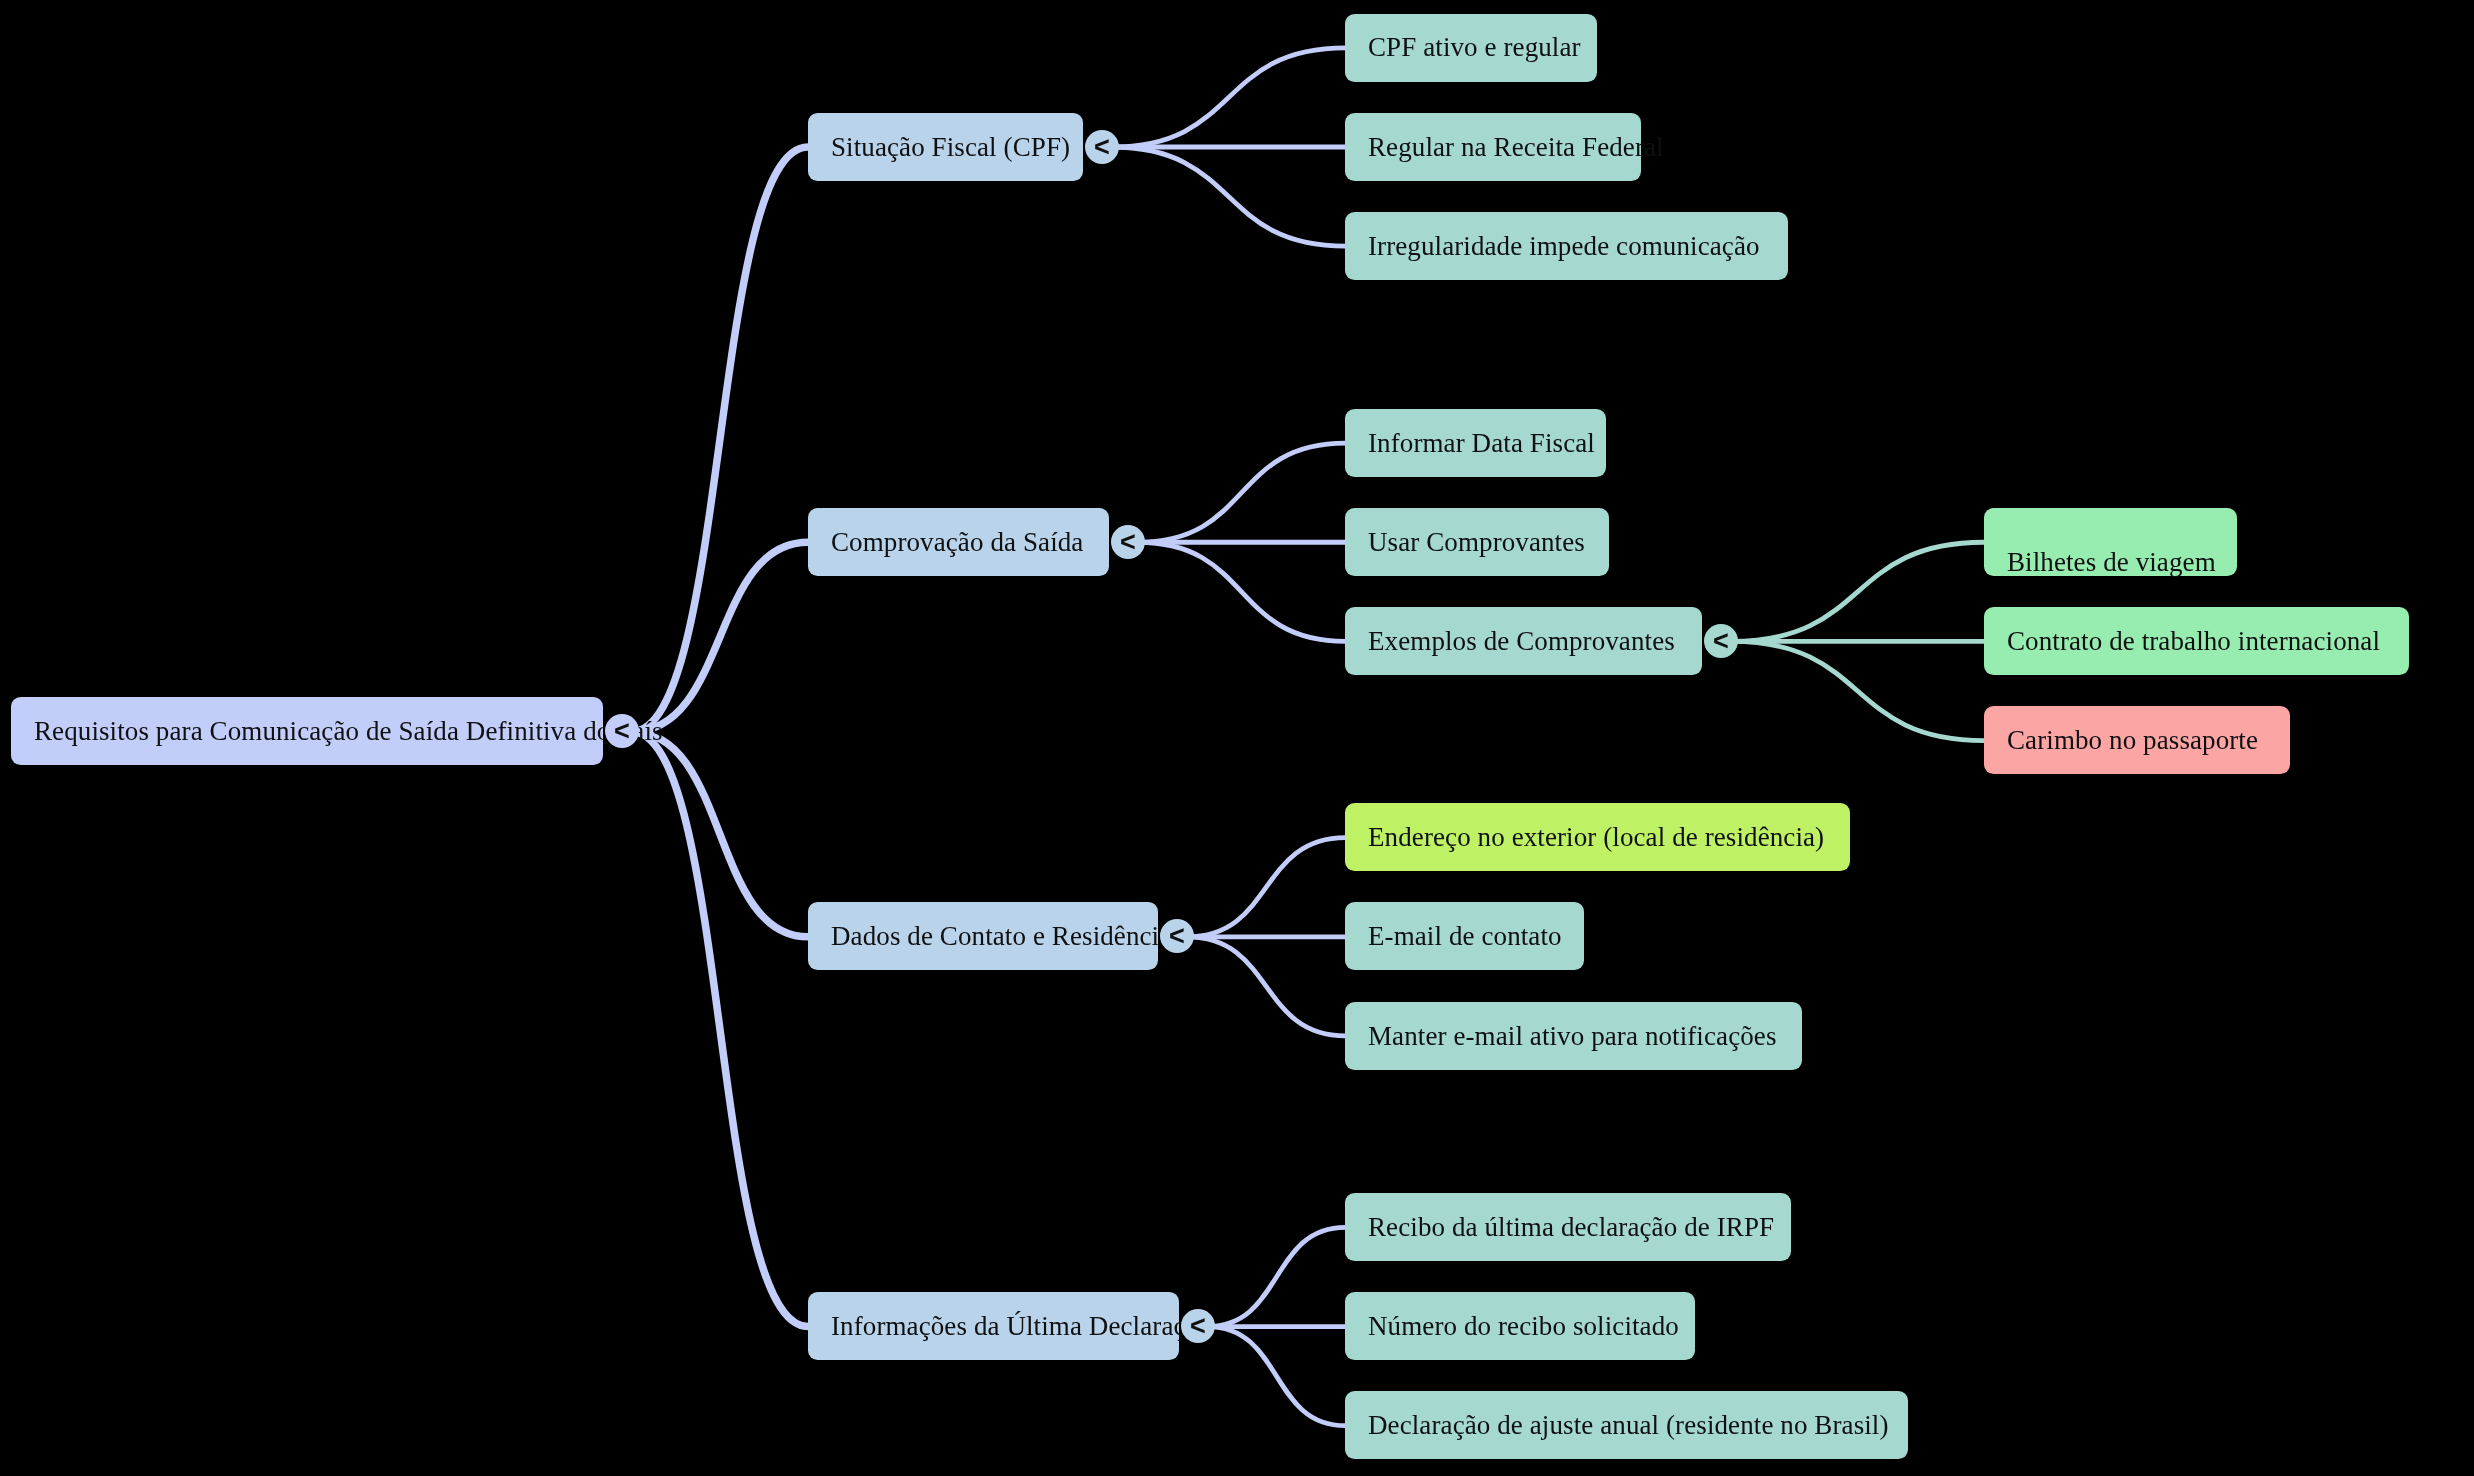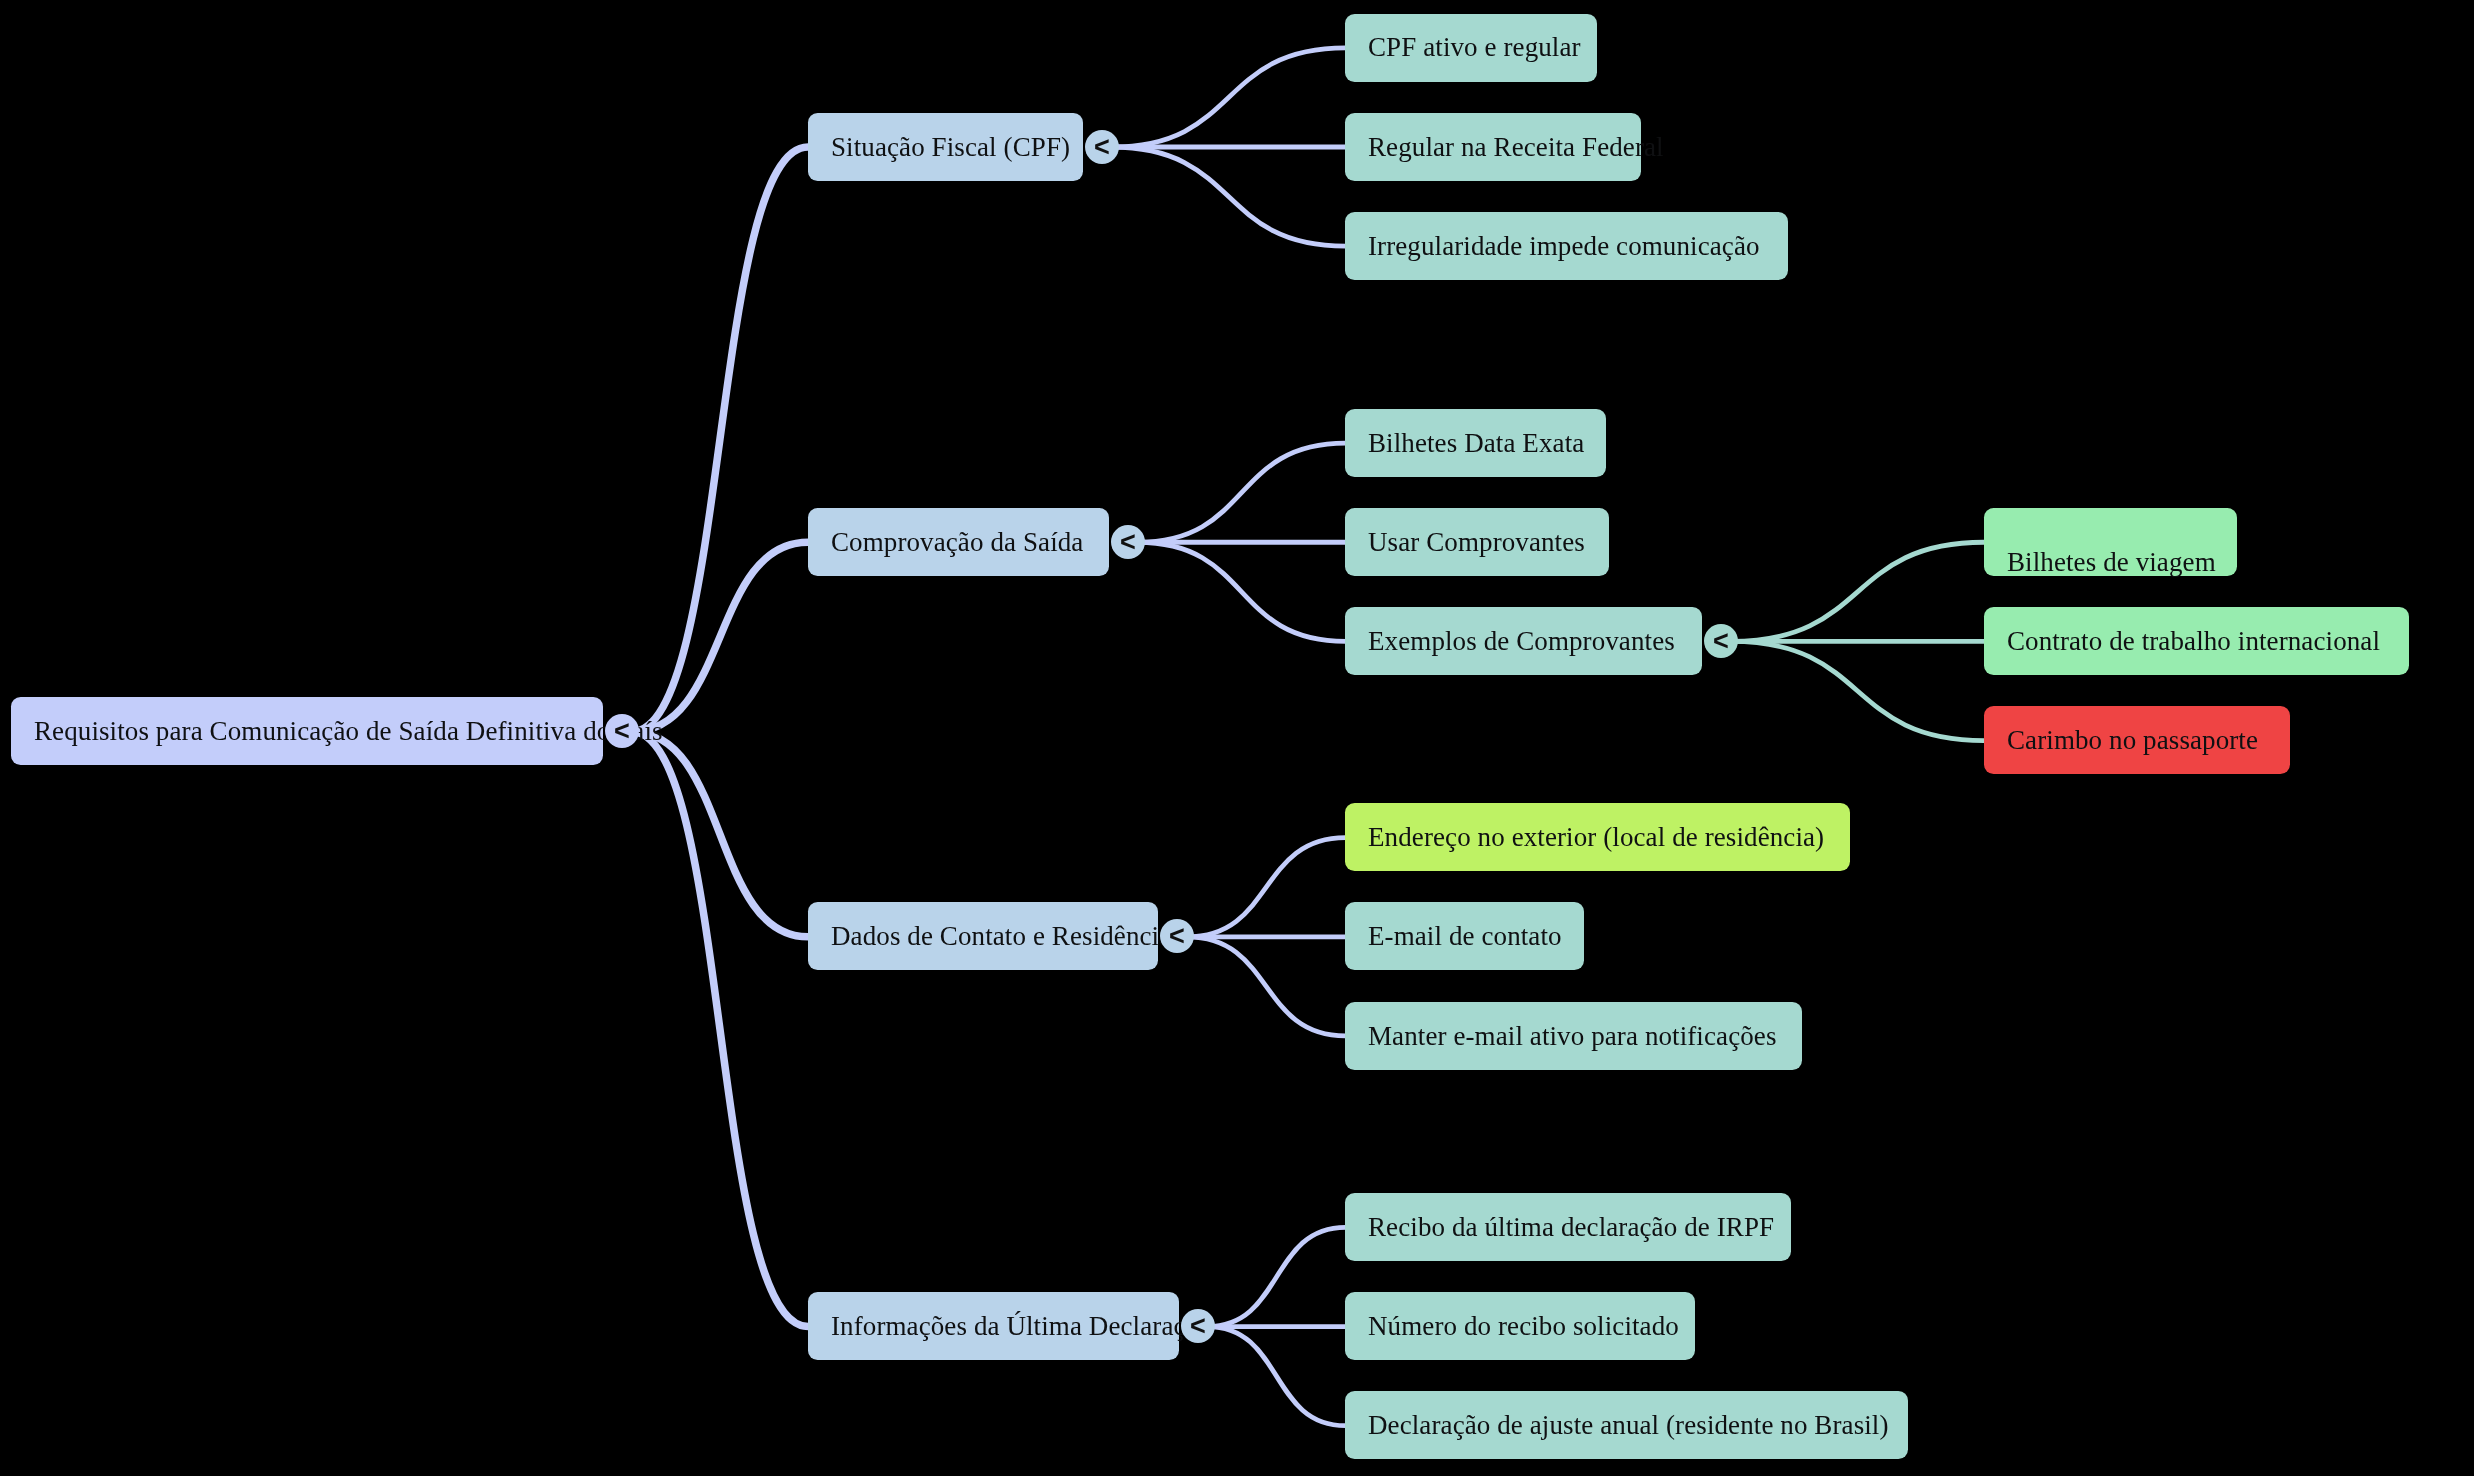--- a/index.html
+++ b/index.html
@@ -60,36 +60,36 @@
         <span class="label">Regular na Receita Federal</span>
       </div>
       <div class="node n-l2" style="left: 1345px; top: 212px; width: 443px; height: 68px; background: rgb(165, 217, 208);">
         <span class="label">Irregularidade impede comunicação</span>
       </div>
       <div class="node n-l1" style="left: 808px; top: 508px; width: 301px; height: 68px; background: rgb(185, 211, 234);">
         <span class="label">Comprovação da Saída</span>
       </div>
       <div class="toggle" style="left: 1111px; top: 525px; width: 34px; height: 34px; background: rgb(185, 211, 234);">&lt;</div>
       <div class="node n-l2" style="left: 1345px; top: 409px; width: 261px; height: 68px; background: rgb(165, 217, 208);">
-        <span class="label">Bilhetes Data Exata</span>
+        <span class="label">Informar Data Fiscal</span>
       </div>
       <div class="node n-l2" style="left: 1345px; top: 508px; width: 264px; height: 68px; background: rgb(165, 217, 208);">
         <span class="label">Usar Comprovantes</span>
       </div>
       <div class="node n-l2" style="left: 1345px; top: 607px; width: 357px; height: 68px; background: rgb(165, 217, 208);">
         <span class="label">Exemplos de Comprovantes</span>
       </div>
       <div class="toggle" style="left: 1704px; top: 624px; width: 34px; height: 34px; background: rgb(165, 217, 208);">&lt;</div>
       <div class="node n-l3" style="left: 1984px; top: 508px; width: 253px; height: 68px; background: rgb(151, 236, 175); align-items: flex-end;">
         <span class="label">Bilhetes de viagem</span>
       </div>
       <div class="node n-l3" style="left: 1984px; top: 607px; width: 425px; height: 68px; background: rgb(151, 236, 175);">
         <span class="label">Contrato de trabalho internacional</span>
       </div>
-      <div class="node n-l3" style="left: 1984px; top: 706px; width: 306px; height: 68px; background: #ef4444;">
+      <div class="node n-l3" style="left: 1984px; top: 706px; width: 306px; height: 68px; background: #fca5a5;">
         <span class="label">Carimbo no passaporte</span>
       </div>
       <div class="node n-l1" style="left: 808px; top: 902px; width: 350px; height: 68px; background: rgb(185, 211, 234);">
         <span class="label">Dados de Contato e Residência</span>
       </div>
       <div class="toggle" style="left: 1160px; top: 919px; width: 34px; height: 34px; background: rgb(185, 211, 234);">&lt;</div>
       <div class="node n-l2" style="left: 1345px; top: 803px; width: 505px; height: 68px; background: #bef264;">
         <span class="label">Endereço no exterior (local de residência)</span>
       </div>
       <div class="node n-l2" style="left: 1345px; top: 902px; width: 239px; height: 68px; background: rgb(165, 217, 208);">

